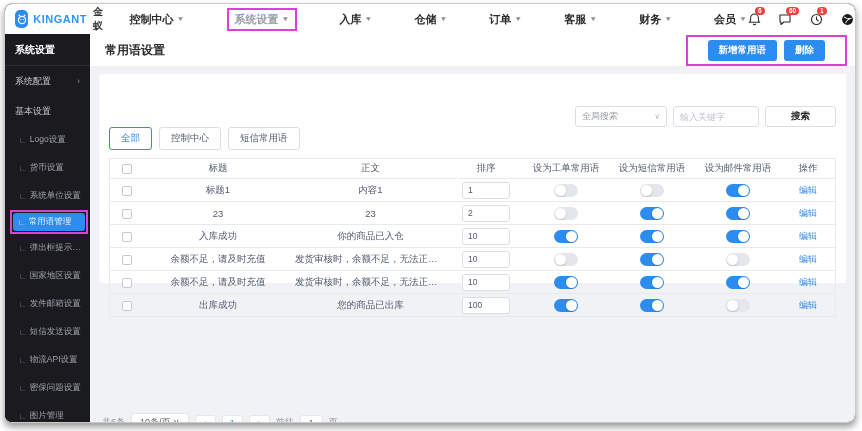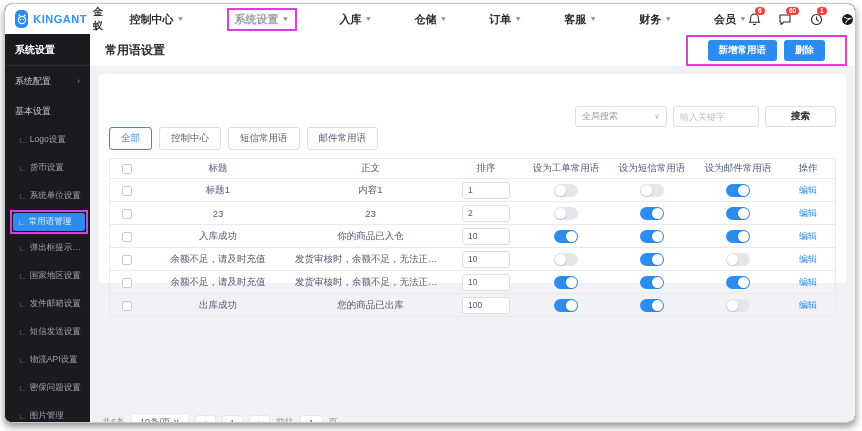--- a/index.html
+++ b/index.html
@@ -227,21 +227,20 @@
         <button class="btn-primary">新增常用语</button>
         <button class="btn-primary">删除</button>
       </div>
     </div>
 
     <div class="card">
       <div class="filter-row">
         <button class="tab-btn active">全部</button>
         <button class="tab-btn">控制中心</button>
         <button class="tab-btn">短信常用语</button>
-        <button class="tab-btn">邮件常用语</button>
         <div class="search-group">
           <div class="select-box">
             <span>全局搜索</span>
             <span class="caret">∨</span>
           </div>
           <input class="kw-input" placeholder="输入关键字" style="">
           <button class="search-btn">搜索</button>
         </div>
       </div>
 

